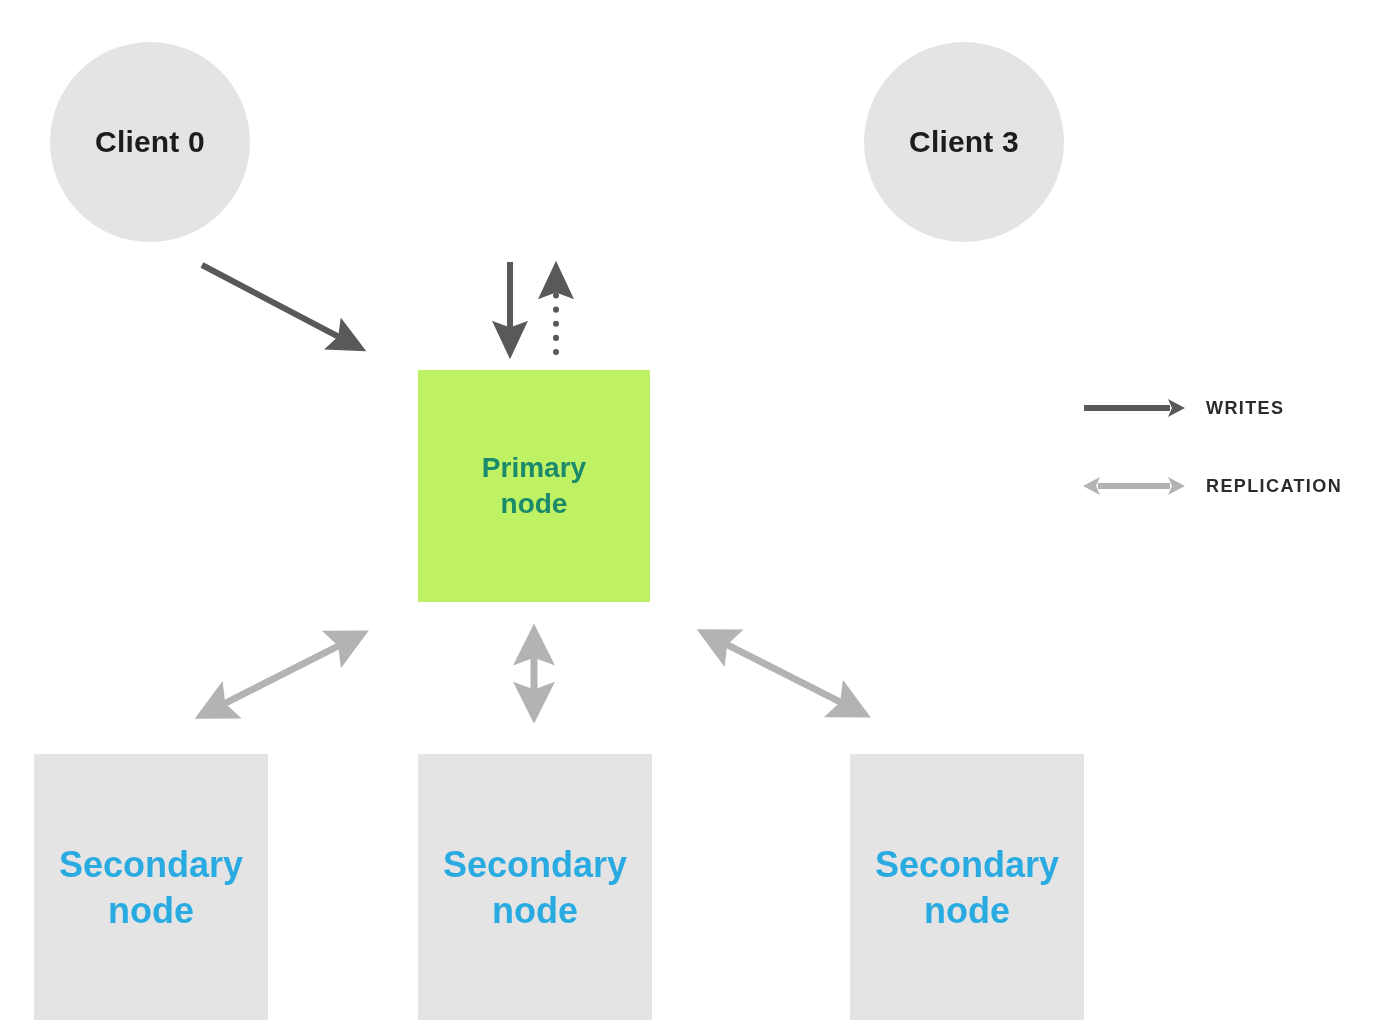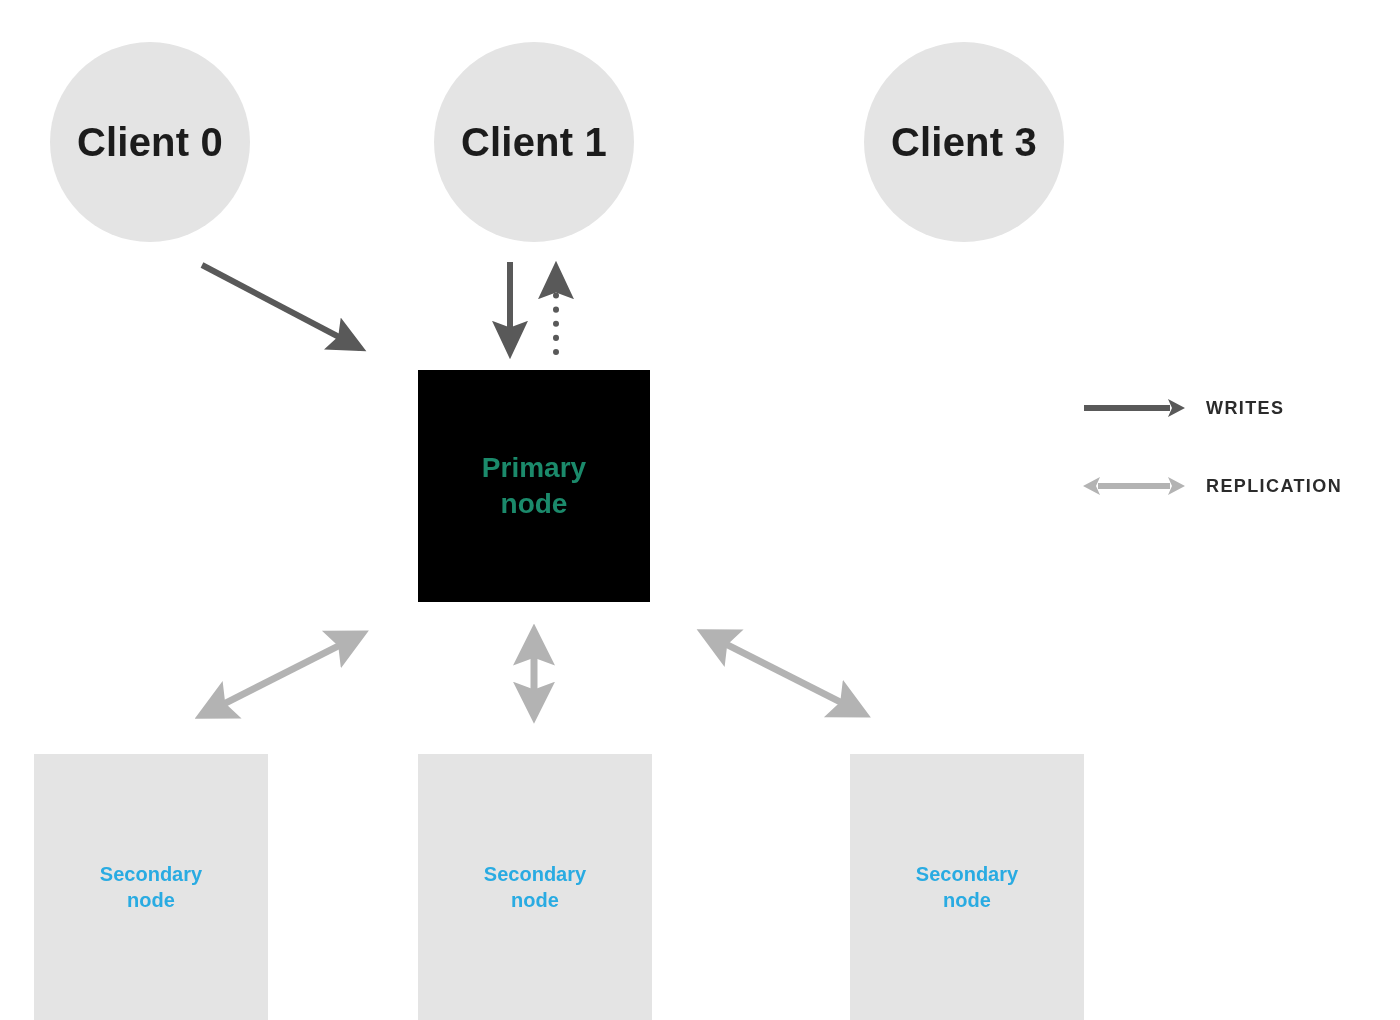--- a/index.html
+++ b/index.html
@@ -31,39 +31,39 @@
     position: absolute;
     width: 200px;
     height: 200px;
     border-radius: 50%;
     background: #e4e4e4;
     display: flex;
     align-items: center;
     justify-content: center;
   }
   .client-label {
-    font-size: 40px;
+    font-size: 30px;
     font-weight: 600;
     color: #1c1c1c;
     letter-spacing: 0.2px;
     line-height: 1.2;
     text-align: center;
   }
   #client-0 { left: 50px;  top: 42px; }
   #client-1 { left: 434px; top: 42px; }
   #client-2 { left: 864px; top: 42px; }
 
   
   #primary-node {
     position: absolute;
     left: 418px;
     top: 370px;
     width: 232px;
     height: 232px;
-    background: #000000;
+    background: #bef264;
     display: flex;
     align-items: center;
     justify-content: center;
   }
   .primary-label {
     font-size: 28px;
     font-weight: 700;
     color: #1b8a6b;
     text-align: center;
     line-height: 1.28;
@@ -73,21 +73,21 @@
   .secondary-node {
     position: absolute;
     width: 234px;
     height: 268px;
     background: #e4e4e4;
     display: flex;
     align-items: center;
     justify-content: center;
   }
   .secondary-label {
-    font-size: 20px;
+    font-size: 36px;
     font-weight: 700;
     color: #29abe2;
     text-align: center;
     line-height: 1.28;
   }
   #secondary-node-0 { left: 34px;  top: 754px; }
   #secondary-node-1 { left: 418px; top: 754px; }
   #secondary-node-2 { left: 850px; top: 754px; }
 
   
@@ -149,23 +149,20 @@
     <line x1="204" y1="714" x2="362" y2="634" stroke="#b3b3b3" stroke-width="7" marker-start="url(#head-gray-start)" marker-end="url(#head-gray)"></line>
 
     <line x1="534" y1="634" x2="534" y2="716" stroke="#b3b3b3" stroke-width="7" marker-start="url(#head-gray-start)" marker-end="url(#head-gray)"></line>
 
     <line x1="706" y1="634" x2="864" y2="714" stroke="#b3b3b3" stroke-width="7" marker-start="url(#head-gray-start)" marker-end="url(#head-gray)"></line>
   </svg>
 
   <div class="client-node" id="client-0">
     <span class="client-label">Client 0</span>
   </div>
-  <div class="client-node" id="client-1">
-    <span class="client-label">Client 1</span>
-  </div>
   <div class="client-node" id="client-2">
     <span class="client-label">Client 3</span>
   </div>
 
   <div id="primary-node">
     <div class="primary-label">
       <span>Primary</span><br>
       <span>node</span>
     </div>
   </div>

